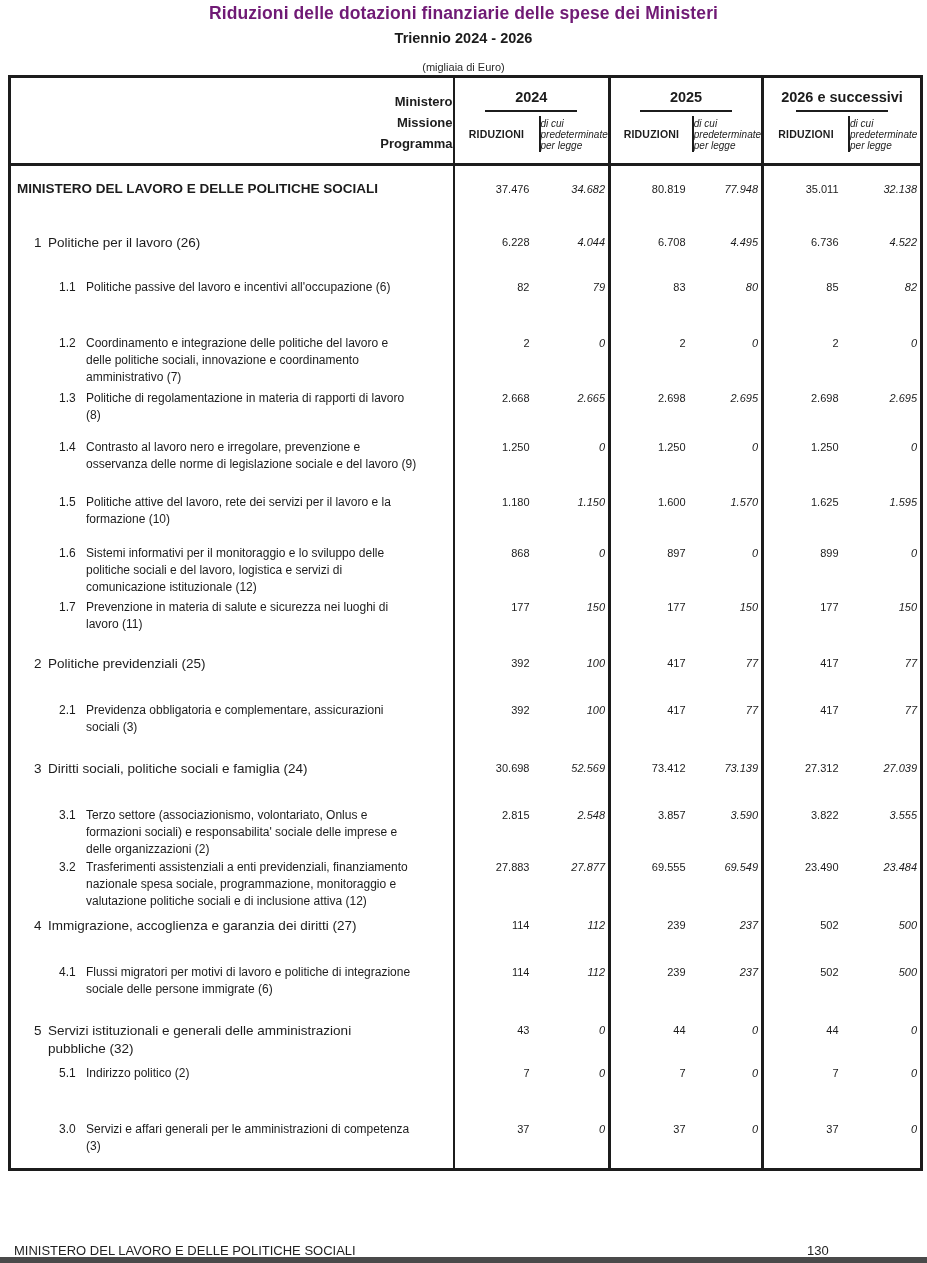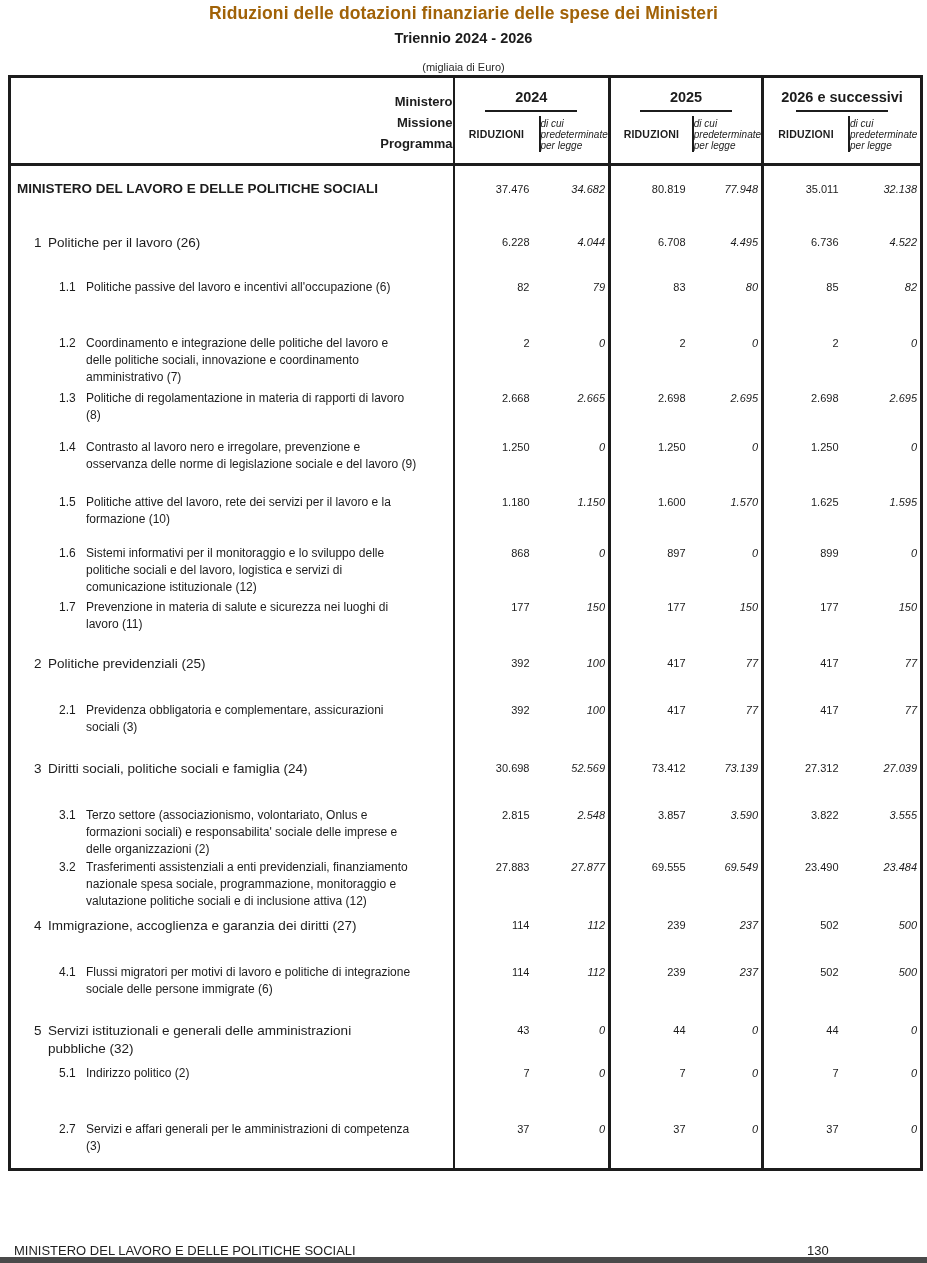--- a/index.html
+++ b/index.html
@@ -3,21 +3,21 @@
 <meta charset="utf-8">
 <style>
   html,body{margin:0;padding:0;}
   body{
     width:927px;height:1263px;position:relative;background:#ffffff;
     font-family:"Liberation Sans","DejaVu Sans",sans-serif;color:#1c1c1c;
     overflow:hidden;
   }
   
   .title-block{position:absolute;top:3px;left:0;width:927px;text-align:center;}
-  .doc-title{font-size:17.5px;font-weight:bold;color:#a16207;letter-spacing:.1px;}
+  .doc-title{font-size:17.5px;font-weight:bold;color:#701a75;letter-spacing:.1px;}
   .doc-subtitle{font-size:14.5px;font-weight:bold;margin-top:6px;text-align:center;}
   .doc-note{font-size:11px;margin-top:15px;color:#2a2a2a;}
 
   
   .table-wrap{position:absolute;left:8px;top:75px;}
   table.main{
     border-collapse:collapse;table-layout:fixed;width:914px;
     border:3px solid #1c1c1c;
   }
   col.c-desc{width:444px;}
@@ -399,21 +399,21 @@
           <td class="val rid col0">7</td>
           <td class="val dicui col1">0</td>
           <td class="val rid col2">7</td>
           <td class="val dicui col3">0</td>
           <td class="val rid col4">7</td>
           <td class="val dicui col5">0</td>
         </tr>
         <tr class="row-program" style="height: 49px;">
           <td class="desc-cell">
             <div class="desc-inner">
-              <span class="num">2.7</span>
+              <span class="num">3.0</span>
               <span class="txt">Servizi e affari generali per le amministrazioni di competenza
 (3)</span>
             </div>
           </td>
           <td class="val rid col0">37</td>
           <td class="val dicui col1">0</td>
           <td class="val rid col2">37</td>
           <td class="val dicui col3">0</td>
           <td class="val rid col4">37</td>
           <td class="val dicui col5">0</td>

